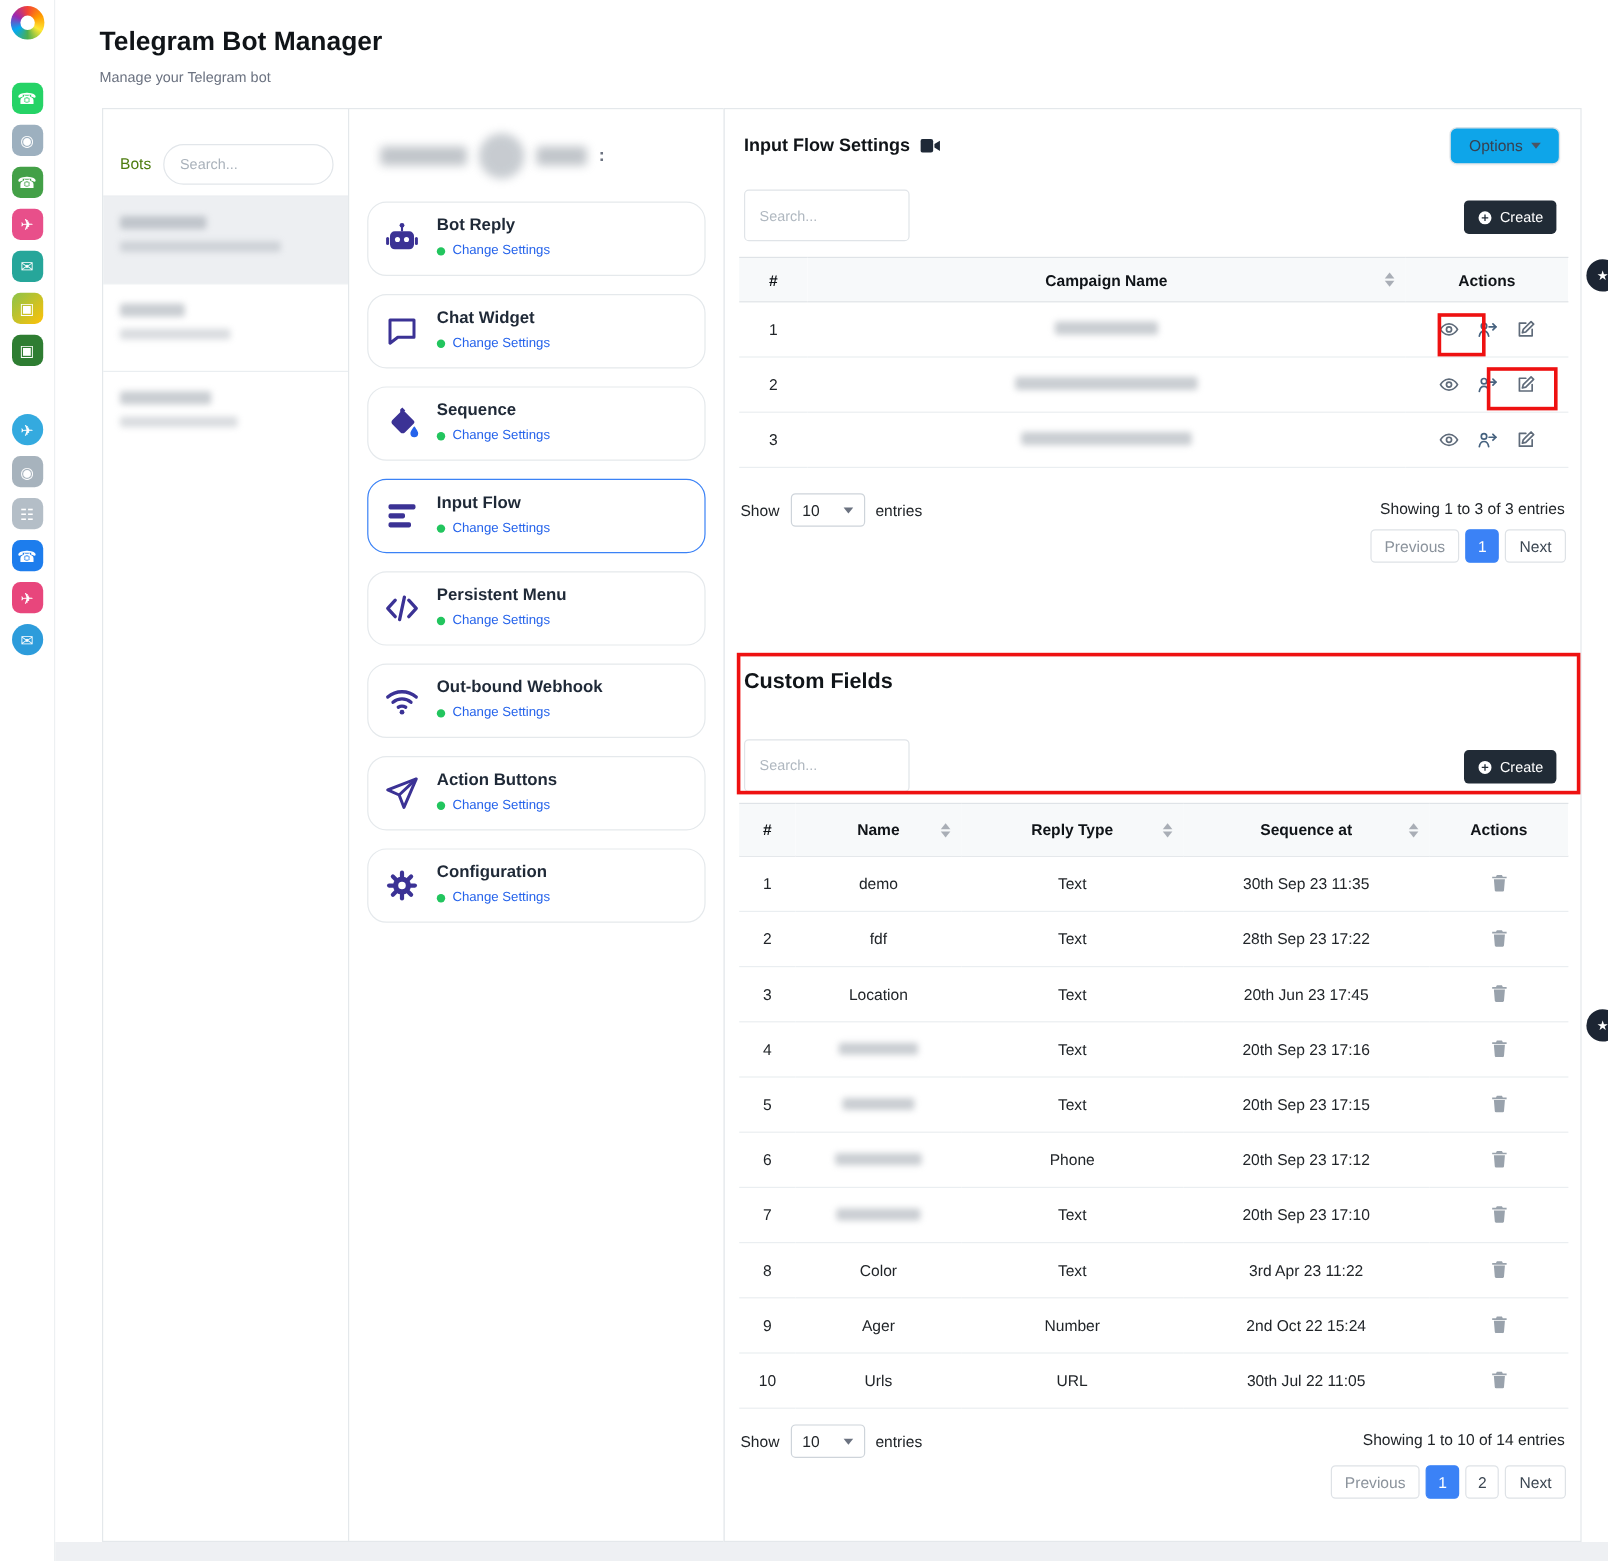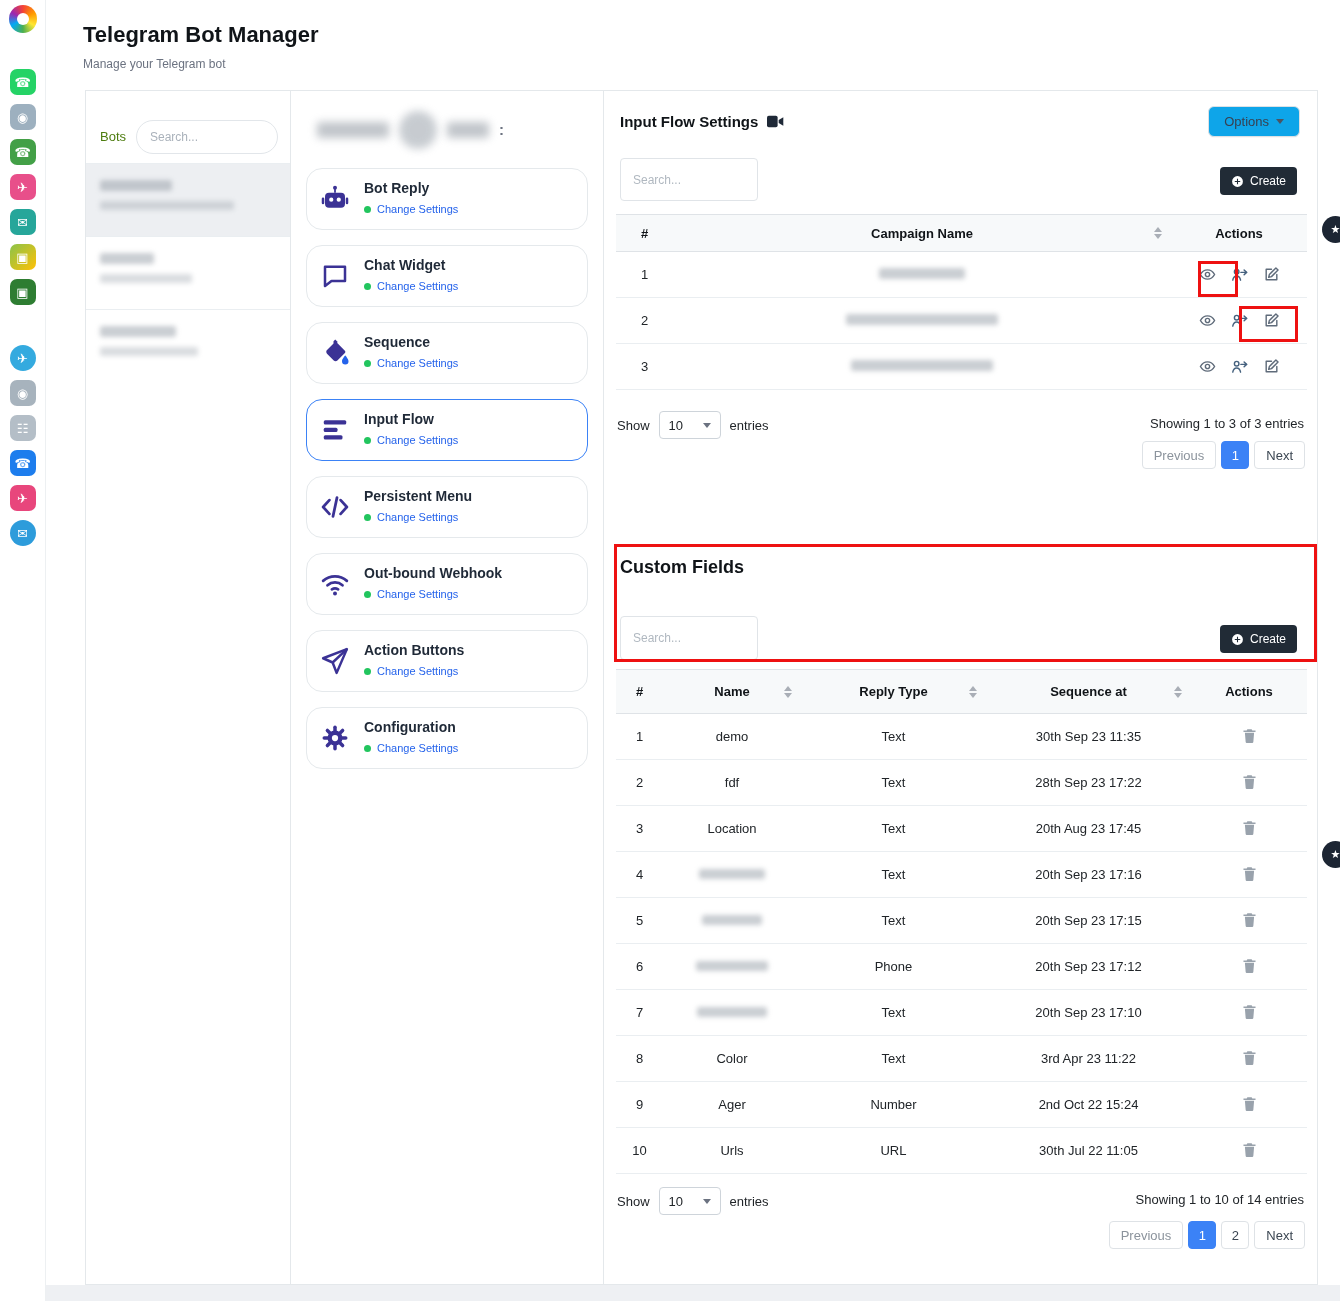--- a/index.html
+++ b/index.html
@@ -563,21 +563,21 @@
                   <path d="M9 3h6l1 2h4.5v2h-17V5H8zM5.5 8h13l-1.1 13.2a1.5 1.5 0 0 1-1.5 1.3H8.1a1.5 1.5 0 0 1-1.5-1.3z"></path>
                 </svg>
               </span>
             </td>
           </tr>
 
           <tr>
             <td>3</td>
             <td><span>Location</span></td>
             <td>Text</td>
-            <td>20th Aug 23 17:45</td>
+            <td>20th Jun 23 17:45</td>
             <td>
               <span class="act-btn">
                 <svg viewBox="0 0 24 24" fill="#99a2ac">
                   <path d="M9 3h6l1 2h4.5v2h-17V5H8zM5.5 8h13l-1.1 13.2a1.5 1.5 0 0 1-1.5 1.3H8.1a1.5 1.5 0 0 1-1.5-1.3z"></path>
                 </svg>
               </span>
             </td>
           </tr>
 
           <tr>

